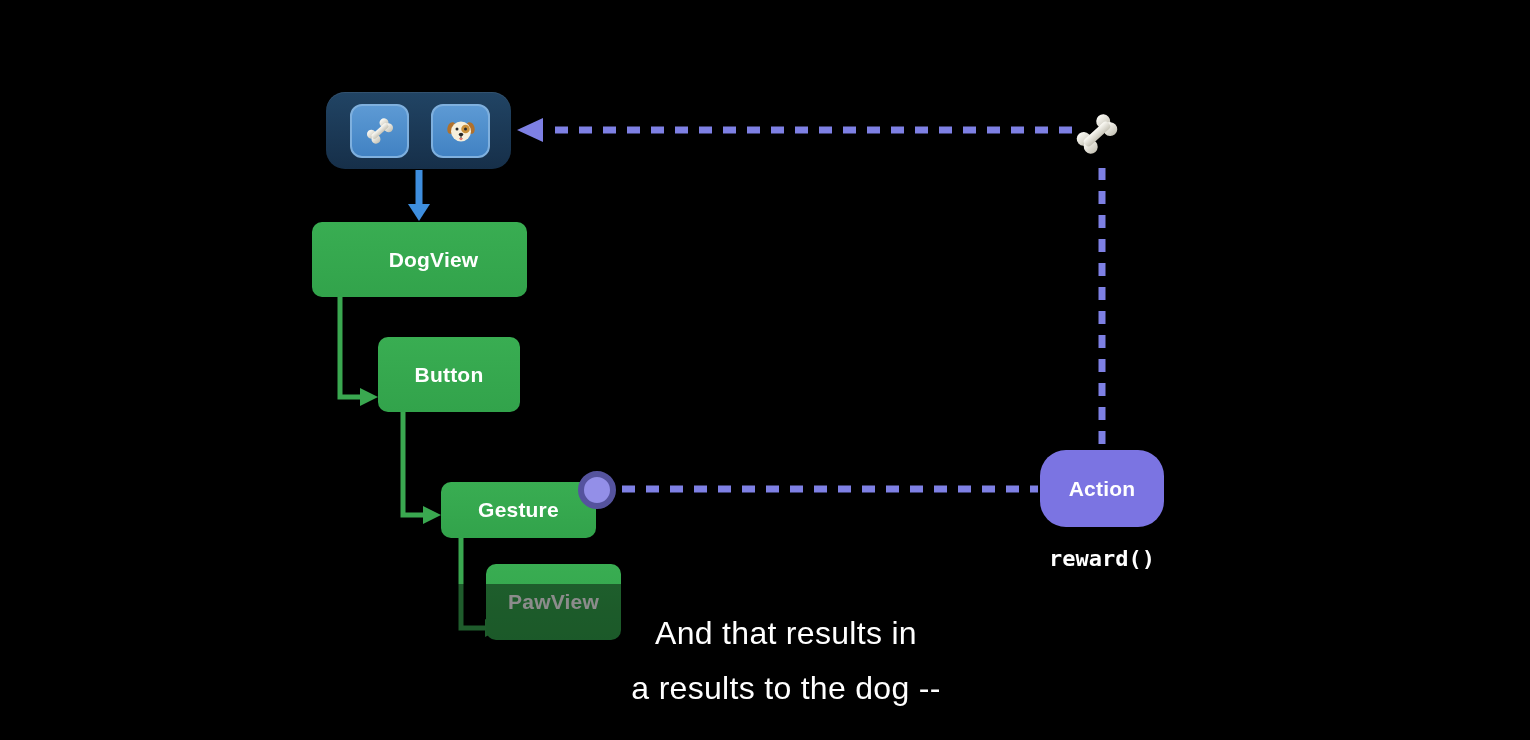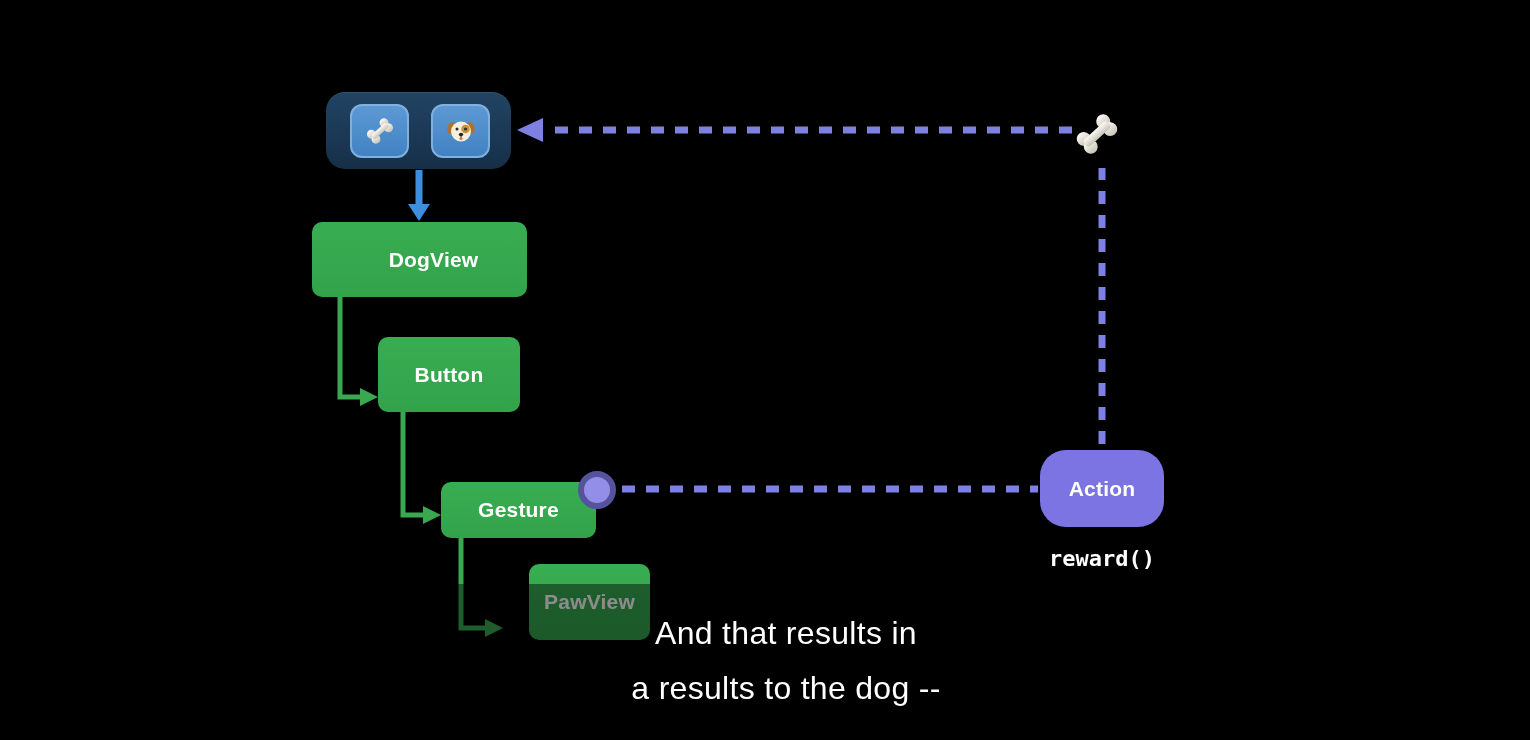--- a/index.html
+++ b/index.html
@@ -38,21 +38,21 @@
     display:flex;align-items:center;justify-content:center;
     color:#fff;font-weight:bold;font-size:21px;
     z-index:2;
     letter-spacing:0.2px;
   }
   .node-green{background:linear-gradient(#39ad52,#32a34b);}
   .node-purple{background:#7b74e2;}
   .node-dogview{left:312px;top:222px;width:215px;height:75px;padding-left:28px;}
   .node-button{left:378px;top:337px;width:142px;height:75px;}
   .node-gesture{left:441px;top:450px;width:155px;height:56px;margin-top:32px;}
-  .node-pawview{left:529px;top:564px;width:121px;height:76px;}
+  .node-pawview{left:486px;top:564px;width:135px;height:76px;}
   .node-action{left:1040px;top:450px;width:124px;height:77px;border-radius:26px;}
 
   
   .gesture-port{
     position:absolute;left:578px;top:471px;width:26px;height:26px;
     border-radius:50%;
     background:#938fe8;
     border:6px solid #55539e;
     z-index:3;
   }

